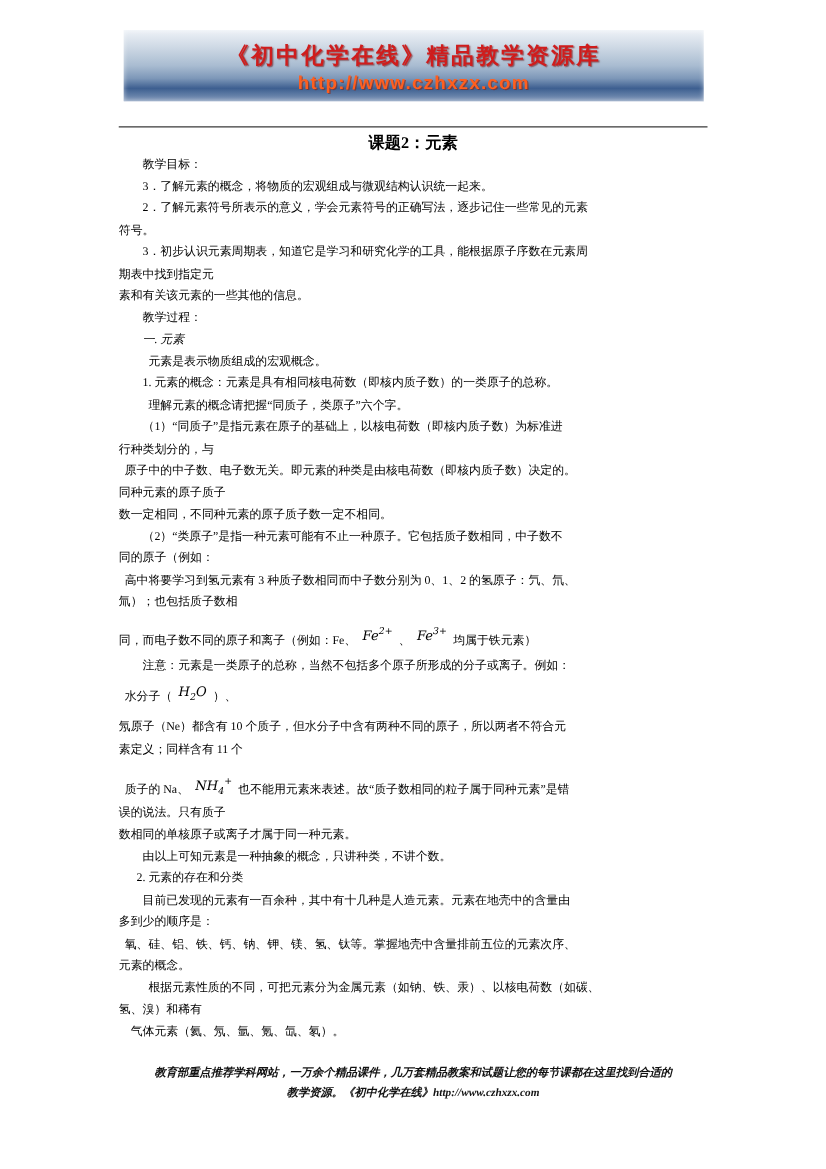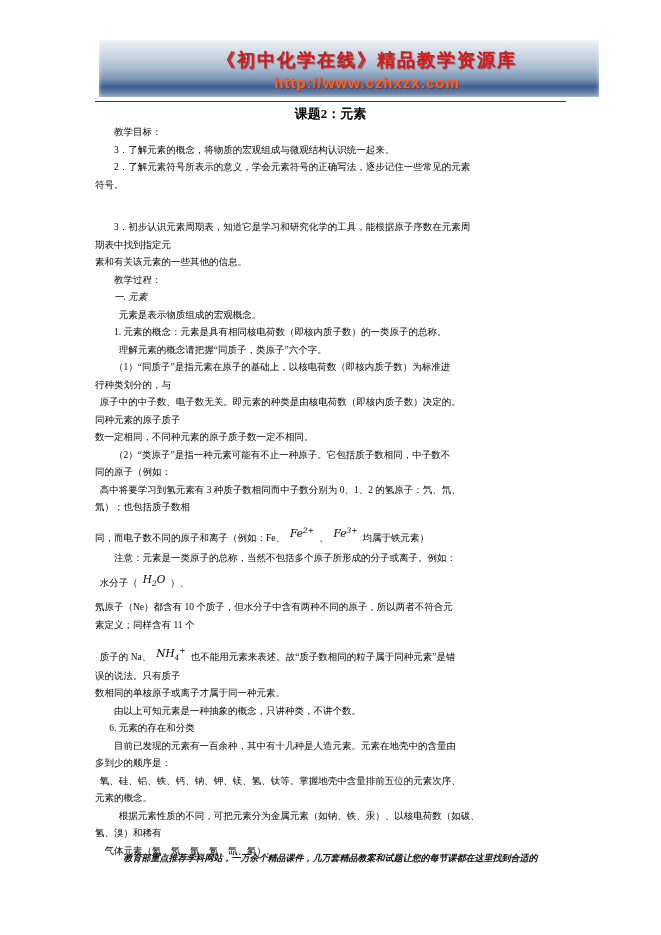--- a/index.html
+++ b/index.html
@@ -1,22 +1,22 @@
 <!DOCTYPE html>
 <html><head>
 <meta charset="utf-8">
 <style>
   html,body{margin:0;padding:0;background:#ffffff;}
   .page{position:relative;width:661px;height:935px;background:#ffffff;overflow:hidden;
         font-family:"Liberation Serif",serif;color:#000;}
 
   
-  .banner{position:absolute;left:99px;top:40px;width:464px;height:57px;text-align:center;
+  .banner{position:absolute;left:99px;top:24px;width:464px;height:57px;text-align:center;
           background:linear-gradient(180deg,#eef2f7 0%,#cdd8e4 25%,#a9bcd1 50%,#7d97b8 68%,#3d5f90 82%,#8299ba 100%);
-          box-shadow:inset 0 0 4px rgba(255,255,255,.6);padding-left:36px;}
+          box-shadow:inset 0 0 4px rgba(255,255,255,.6);}
   .banner-title{margin-top:8px;font-size:18px;font-weight:bold;letter-spacing:2px;
           color:#cf1d1d;text-shadow:1px 1px 1px rgba(100,0,0,.55);}
   .banner-url{margin-top:2px;font-size:15px;font-weight:bold;letter-spacing:1px;
           color:#ff5f1f;text-shadow:1px 1px 0 rgba(150,30,0,.55);
           font-family:"Liberation Sans",sans-serif;}
 
   .header-rule{position:absolute;left:95px;top:101px;width:471px;border-top:1px solid #3a3a3a;height:0;}
 
   .doc-title{position:absolute;left:95px;top:105px;width:471px;margin:0;text-align:center;
           font-size:13px;font-weight:bold;}
@@ -44,21 +44,21 @@
 
   <div class="header-rule"></div>
 
   <h1 class="doc-title">课题2：元素</h1>
 
   <div class="doc-body">
       <div class="line" style="padding-left: 19px;">教学目标：</div>
       <div class="line" style="padding-left: 19px;">3．了解元素的概念，将物质的宏观组成与微观结构认识统一起来。</div>
       <div class="line" style="padding-left: 19px;">2．了解元素符号所表示的意义，学会元素符号的正确写法，逐步记住一些常见的元素</div>
       <div class="line" style="padding-left: 0px;">符号。</div>
-      <div class="line" style="padding-left: 19px; margin-top: 25px;">3．初步认识元素周期表，知道它是学习和研究化学的工具，能根据原子序数在元素周</div>
+      <div class="line" style="padding-left: 19px;">3．初步认识元素周期表，知道它是学习和研究化学的工具，能根据原子序数在元素周</div>
       <div class="line" style="padding-left: 0px;">期表中找到指定元</div>
       <div class="line" style="padding-left: 0px;">素和有关该元素的一些其他的信息。</div>
       <div class="line" style="padding-left: 19px;">教学过程：</div>
       <div class="line" style="padding-left: 19px; font-style: italic;">一. 元素</div>
       <div class="line" style="padding-left: 23.75px;">元素是表示物质组成的宏观概念。</div>
       <div class="line" style="padding-left: 19px;">1. 元素的概念：元素是具有相同核电荷数（即核内质子数）的一类原子的总称。</div>
       <div class="line" style="padding-left: 23.75px;">理解元素的概念请把握“同质子，类原子”六个字。</div>
       <div class="line" style="padding-left: 19px;">（1）“同质子”是指元素在原子的基础上，以核电荷数（即核内质子数）为标准进</div>
       <div class="line" style="padding-left: 0px;">行种类划分的，与</div>
       <div class="line" style="padding-left: 4.75px;">原子中的中子数、电子数无关。即元素的种类是由核电荷数（即核内质子数）决定的。</div>
@@ -70,27 +70,28 @@
       <div class="line" style="padding-left: 0px;">氚）；也包括质子数相</div>
       <div class="line" style="padding-left: 0px; margin-top: 8px;">同，而电子数不同的原子和离子（例如：Fe、<span class="formula">Fe<sup>2+</sup></span>、<span class="formula">Fe<sup>3+</sup></span>均属于铁元素）</div>
       <div class="line" style="padding-left: 19px; margin-top: 8px;">注意：元素是一类原子的总称，当然不包括多个原子所形成的分子或离子。例如：</div>
       <div class="line" style="padding-left: 4.75px; margin-top: 6px;">水分子（<span class="formula">H<sub>2</sub>O</span>）、</div>
       <div class="line" style="padding-left: 0px; margin-top: 8px;">氖原子（Ne）都含有 10 个质子，但水分子中含有两种不同的原子，所以两者不符合元</div>
       <div class="line" style="padding-left: 0px;">素定义；同样含有 11 个</div>
       <div class="line" style="padding-left: 4.75px; margin-top: 10px;">质子的 Na、<span class="formula">NH<sub>4</sub><sup>+</sup></span>也不能用元素来表述。故“质子数相同的粒子属于同种元素”是错</div>
       <div class="line" style="padding-left: 0px; margin-top: 6px;">误的说法。只有质子</div>
       <div class="line" style="padding-left: 0px;">数相同的单核原子或离子才属于同一种元素。</div>
       <div class="line" style="padding-left: 19px;">由以上可知元素是一种抽象的概念，只讲种类，不讲个数。</div>
-      <div class="line" style="padding-left: 14.25px;">6. 元素的存在和分类</div>
+      <div class="line" style="padding-left: 14.25px;">2. 元素的存在和分类</div>
       <div class="line" style="padding-left: 19px;">目前已发现的元素有一百余种，其中有十几种是人造元素。元素在地壳中的含量由</div>
       <div class="line" style="padding-left: 0px;">多到少的顺序是：</div>
       <div class="line" style="padding-left: 4.75px;">氧、硅、铝、铁、钙、钠、钾、镁、氢、钛等。掌握地壳中含量排前五位的元素次序、</div>
       <div class="line" style="padding-left: 0px;">元素的概念。</div>
       <div class="line" style="padding-left: 23.75px;">根据元素性质的不同，可把元素分为金属元素（如钠、铁、汞）、以核电荷数（如碳、</div>
       <div class="line" style="padding-left: 0px;">氢、溴）和稀有</div>
       <div class="line" style="padding-left: 9.5px;">气体元素（氦、氖、氩、氪、氙、氡）。</div>
     </div>
 
   <div class="footer">
     <div class="footer-line">教育部重点推荐学科网站，一万余个精品课件，几万套精品教案和试题让您的每节课都在这里找到合适的</div>
+    <div class="footer-line"><span>教学资源。《初中化学在线》</span><span class="footer-url">http://www.czhxzx.com</span></div>
   </div>
 
 </div>
 
 </body></html>

